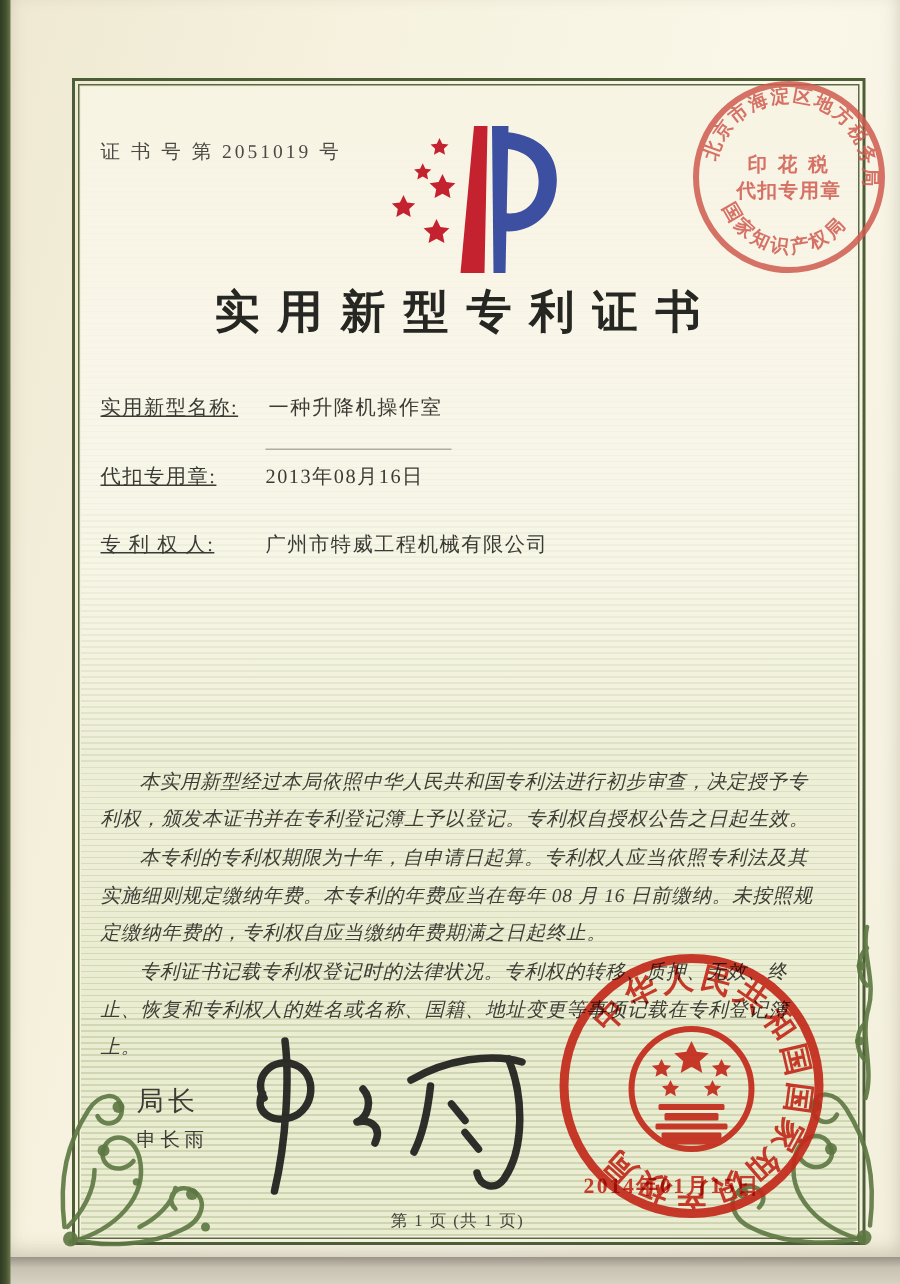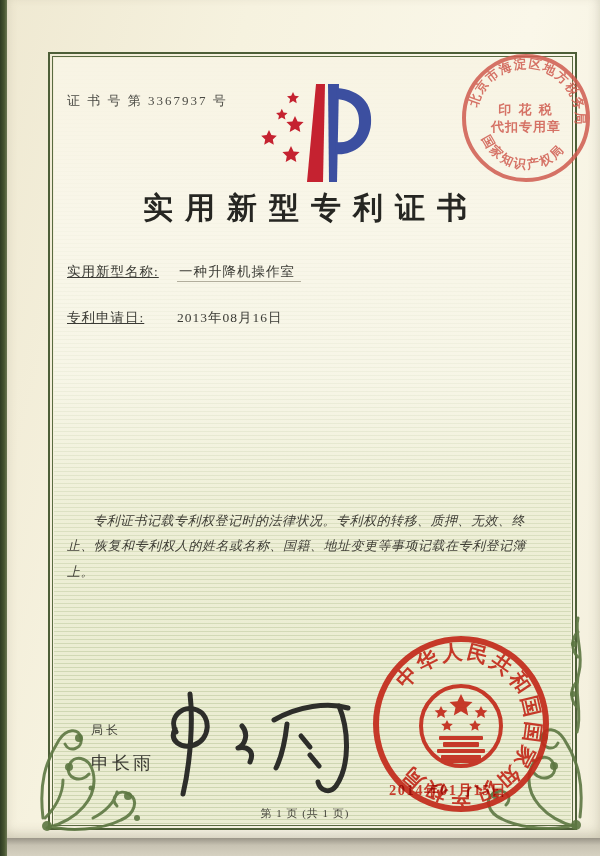--- a/index.html
+++ b/index.html
@@ -31,28 +31,28 @@
 
   .cert-number{position:absolute;left:62px;top:92px;font-size:13px;color:#4a4a44;letter-spacing:2px;}
   .logo{position:absolute;left:228px;top:80px;}
   .cert-title{position:absolute;left:0;top:188px;width:600px;text-align:center;
     font-size:30px;font-weight:bold;color:#262622;letter-spacing:12px;text-indent:12px;}
 
   .fields{position:absolute;left:62px;top:263px;width:470px;}
   .field-row{height:45.5px;font-size:13.5px;color:#3b3b35;letter-spacing:1px;white-space:nowrap;}
   .field-label{display:inline-block;min-width:104px;text-decoration:underline;}
   .field-value{margin-left:6px;}
-  .field-row.first .field-value{border-bottom:1px solid rgba(120,115,95,.55);padding:0 6px 2px 2px;}
+  .field-row.first .field-value{border-bottom:1px solid rgba(120,115,95,.55);padding:0 6px 20px 2px;}
 
   .body-text{position:absolute;left:62px;top:508px;width:478px;
     font-size:13px;line-height:1.95;color:#3f3e36;font-style:italic;letter-spacing:.5px;}
   .body-text p{margin:0;text-indent:2em;}
 
-  .sig-title{position:absolute;left:86px;top:722px;font-size:12px;color:#3c3c34;letter-spacing:3px;}
-  .sig-name{position:absolute;left:86px;top:751px;font-size:18px;color:#3c3c34;letter-spacing:3px;}
+  .sig-title{position:absolute;left:86px;top:722px;font-size:18px;color:#3c3c34;letter-spacing:3px;}
+  .sig-name{position:absolute;left:86px;top:751px;font-size:13px;color:#3c3c34;letter-spacing:3px;}
   .sig-hand{position:absolute;left:145px;top:688px;opacity:.88;}
 
   .footer-page{position:absolute;left:0;top:806px;width:600px;text-align:center;
     font-size:11px;color:#45453c;letter-spacing:1px;}
 
   .seal-office{position:absolute;left:366px;top:634px;opacity:.92;mix-blend-mode:multiply;}
   .seal-date{position:absolute;left:384px;top:781px;font-size:14.5px;color:#c2291a;
     letter-spacing:1.5px;font-weight:bold;opacity:.9;mix-blend-mode:multiply;}
   .seal-tax{position:absolute;left:455px;top:52px;opacity:.85;mix-blend-mode:multiply;}
 
@@ -102,21 +102,21 @@
         <circle cx="95" cy="183" r="4"></circle>
       <circle cx="46" cy="125" r="4"></circle>
         <circle cx="14" cy="213" r="5"></circle>
       <circle cx="17" cy="82" r="3"></circle>
         <circle cx="16" cy="32" r="3"></circle>
     </g>
   </svg>
 
   <div class="content">
 
-    <div class="cert-number">证 书 号 第 3367937 号</div>
+    <div class="cert-number">证 书 号 第 2051019 号</div>
 
     <svg class="logo" width="150" height="108" viewBox="0 0 150 108">
       <g fill="#c52230">
         <path d="M47 28 l2.2 4.6 5 .6 -3.7 3.4 1 4.9 -4.5-2.5 -4.5 2.5 1-4.9 -3.7-3.4 5-.6z" transform="scale(0.8) translate(14,8)"></path>
         <path d="M60 12 l1.8 3.8 4.2.5 -3.1 2.8 .8 4.1 -3.7-2.1 -3.7 2.1 .8-4.1 -3.1-2.8 4.2-.5z"></path>
         <path d="M62 36 l2.6 5.4 6 .7 -4.4 4.1 1.1 5.8 -5.3-2.9 -5.3 2.9 1.1-5.8 -4.4-4.1 6-.7z"></path>
         <path d="M36 50 l2.4 5 5.4.7 -4 3.7 1 5.3 -4.8-2.7 -4.8 2.7 1-5.3 -4-3.7 5.4-.7z"></path>
         <path d="M58 66 l2.6 5.4 6 .7 -4.4 4.1 1.1 5.8 -5.3-2.9 -5.3 2.9 1.1-5.8 -4.4-4.1 6-.7z"></path>
         <path d="M83 4 L92 4 L90 102 L74 102 Z"></path>
       </g>
@@ -126,25 +126,30 @@
       </g>
     </svg>
 
     <div class="cert-title">实用新型专利证书</div>
 
     <div class="fields">
       <div class="field-row first">
         <span class="field-label">实用新型名称:</span><span class="field-value">一种升降机操作室</span>
       </div>
       <div class="field-row">
-        <span class="field-label">专利申请日:</span><span class="field-value">2013年08月16日</span>
+        <span class="field-label">代扣专用章:</span><span class="field-value">2013年08月16日</span>
+      </div>
+      <div class="field-row">
+        <span class="field-label">专 利 权 人:</span><span class="field-value">广州市特威工程机械有限公司</span>
       </div>
     </div>
 
     <div class="body-text">
+      <p>本实用新型经过本局依照中华人民共和国专利法进行初步审查，决定授予专利权，颁发本证书并在专利登记簿上予以登记。专利权自授权公告之日起生效。</p>
+      <p>本专利的专利权期限为十年，自申请日起算。专利权人应当依照专利法及其实施细则规定缴纳年费。本专利的年费应当在每年 08 月 16 日前缴纳。未按照规定缴纳年费的，专利权自应当缴纳年费期满之日起终止。</p>
       <p>专利证书记载专利权登记时的法律状况。专利权的转移、质押、无效、终止、恢复和专利权人的姓名或名称、国籍、地址变更等事项记载在专利登记簿上。</p>
     </div>
 
     <div class="sig-title">局长</div>
     <div class="sig-name">申长雨</div>
 
     <svg class="sig-hand" width="215" height="112" viewBox="0 0 215 112">
       <g stroke="#141414" fill="none" stroke-width="5" stroke-linecap="round" stroke-linejoin="round">
         <path d="M26,44 C18,30 32,16 47,22 C62,28 60,52 44,57 C31,61 19,53 25,41"></path>
         <path d="M40,6 C43,30 41,72 33,106"></path>

